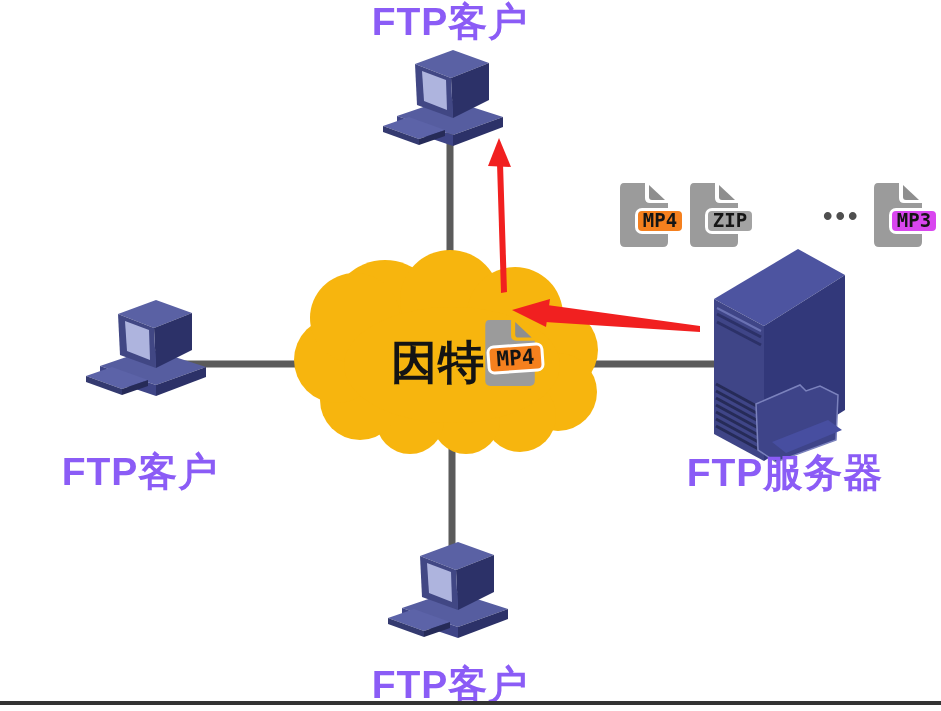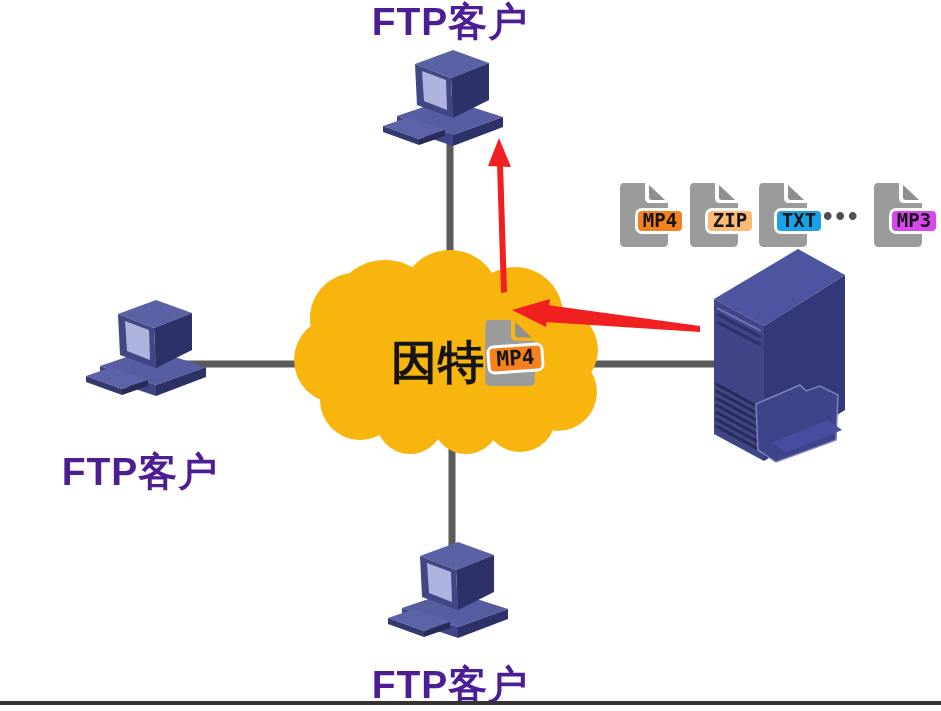--- a/index.html
+++ b/index.html
@@ -3,21 +3,21 @@
 <meta charset="utf-8">
 <style>
   html,body{margin:0;padding:0;background:#fff;}
   .stage{
     position:relative;width:941px;height:711px;overflow:hidden;background:#ffffff;
     font-family:"Liberation Sans",sans-serif;
   }
   .stage svg{position:absolute;left:0;top:0;}
   .node-label{
     position:absolute;text-align:center;
-    font-weight:700;font-size:39px;color:#4c1d95;
+    font-weight:700;font-size:39px;color:#8b5cf6;
     letter-spacing:1px;white-space:nowrap;line-height:1.1;
   }
   .cloud-label{
     position:absolute;left:391px;top:339px;z-index:3;
     font-weight:700;font-size:46px;color:#141414;
     letter-spacing:1px;white-space:nowrap;line-height:1;
   }
   .file-icon{position:absolute;width:74px;height:66px;z-index:4;}
   .file-icon svg{position:absolute;left:0;top:0;}
   .badge{
@@ -118,46 +118,41 @@
     </g>
     <g fill="#f12020">
       <polygon points="547,305 700,326 700,332 545,322"></polygon>
       <polygon points="512,310 550,299 546,327"></polygon>
     </g>
   </svg>
 
   <div class="node-label" style="left:300px;top:1px;width:300px;">FTP客户</div>
   <div class="node-label" style="left:30px;top:451px;width:220px;">FTP客户</div>
   <div class="node-label" style="left:300px;top:664px;width:300px;">FTP客户</div>
+  <div class="node-label" style="left:660px;top:452px;width:250px;">FTP服务器</div>
 
   <div class="cloud-label">因特网</div>
   <div class="file-icon cloud-file">
     <svg width="54" height="66" viewBox="0 0 50 64">
         <use href="#doc"></use>
       </svg>
     <div class="badge cloud-badge" style="background-color: rgb(245, 128, 30);">MP4</div>
   </div>
 
   <div class="file-icon" style="left:618px;top:183px;">
     <svg width="50" height="64" viewBox="0 0 50 64">
         <use href="#doc"></use>
       </svg>
     <div class="badge row-badge" style="background-color: rgb(245, 128, 30);">MP4</div>
   </div>
   <div class="file-icon" style="left:688px;top:183px;">
     <svg width="50" height="64" viewBox="0 0 50 64">
         <use href="#doc"></use>
       </svg>
-    <div class="badge row-badge" style="background-color: #fdba74; text-align: right;">ZIP</div>
-  </div>
-  <div class="file-icon" style="left:757px;top:183px;">
-    <svg width="50" height="64" viewBox="0 0 50 64">
-        <use href="#doc"></use>
-      </svg>
-    <div class="badge row-badge" style="background-color: rgb(26, 160, 230);">TXT</div>
+    <div class="badge row-badge" style="background-color: #a3a3a3; text-align: right;">ZIP</div>
   </div>
   <div class="ellipsis">•••</div>
   <div class="file-icon" style="left:872px;top:183px;">
     <svg width="50" height="64" viewBox="0 0 50 64">
         <use href="#doc"></use>
       </svg>
     <div class="badge row-badge" style="background-color: #d946ef;">MP3</div>
   </div>
 
   <div class="bottom-bar"></div>

